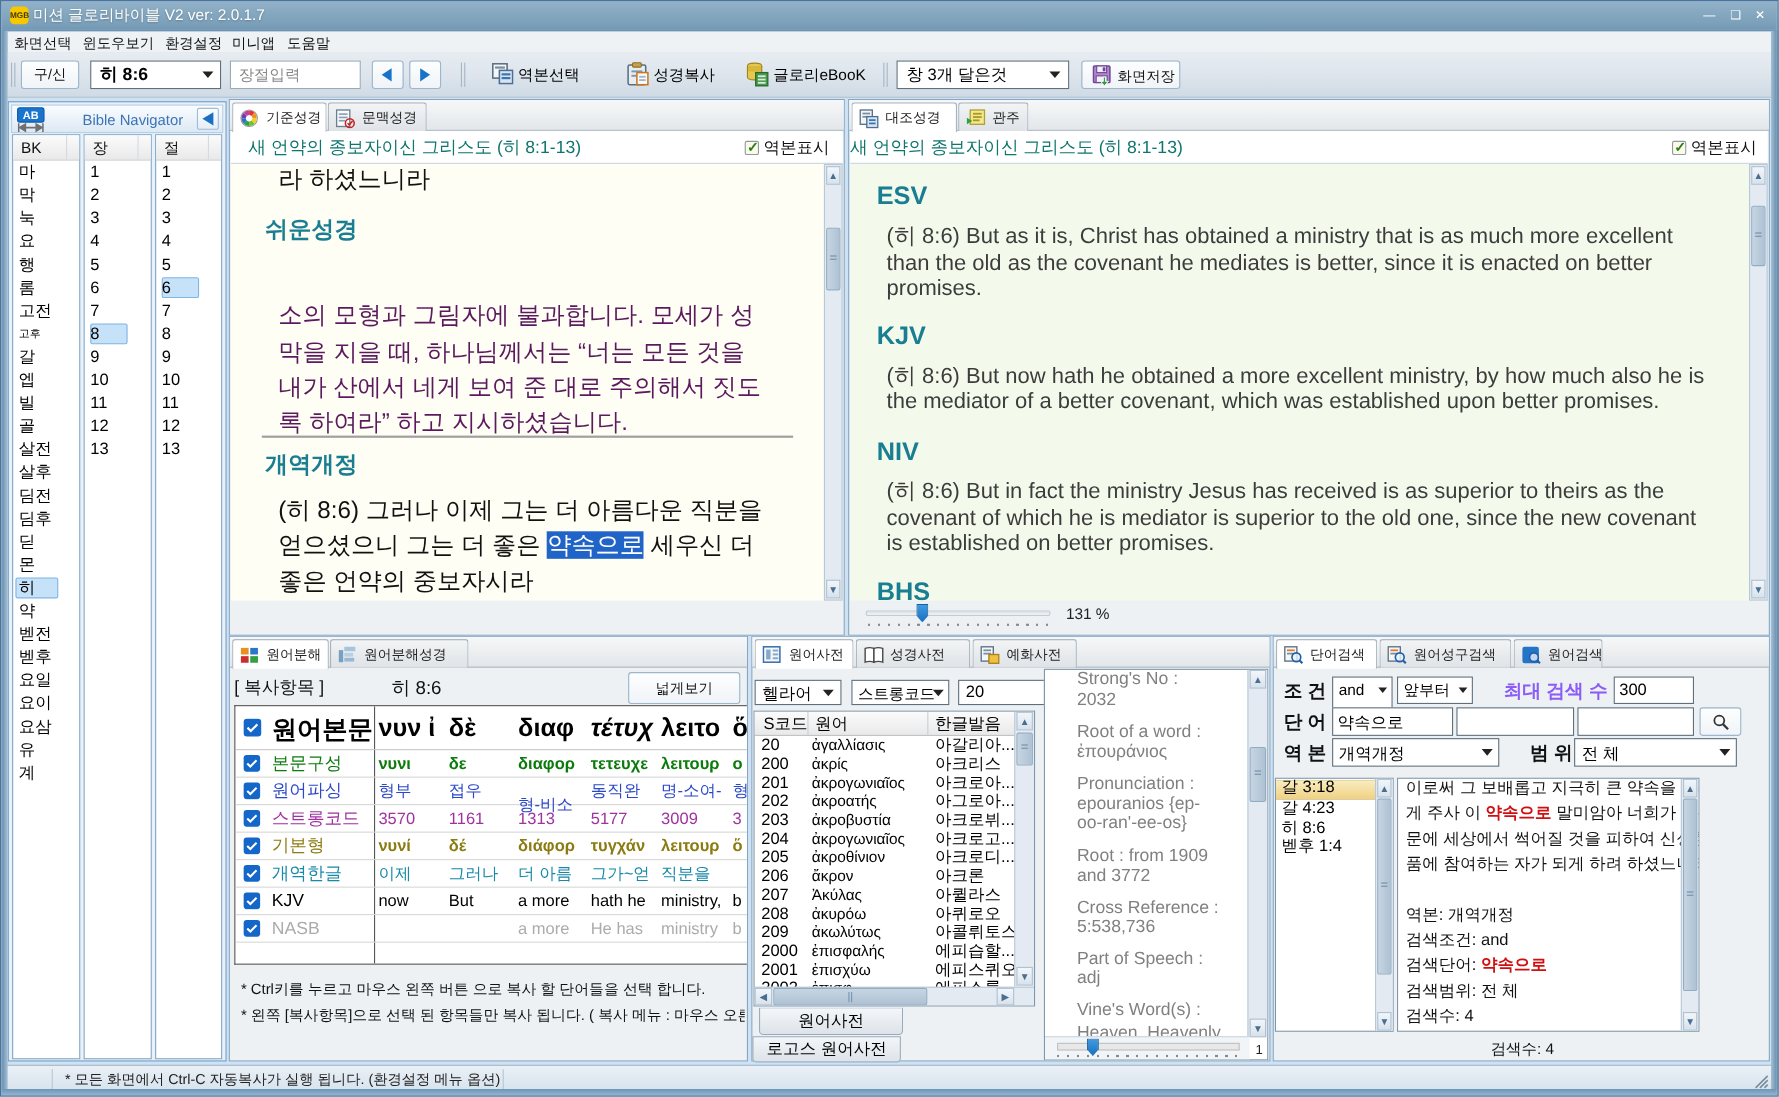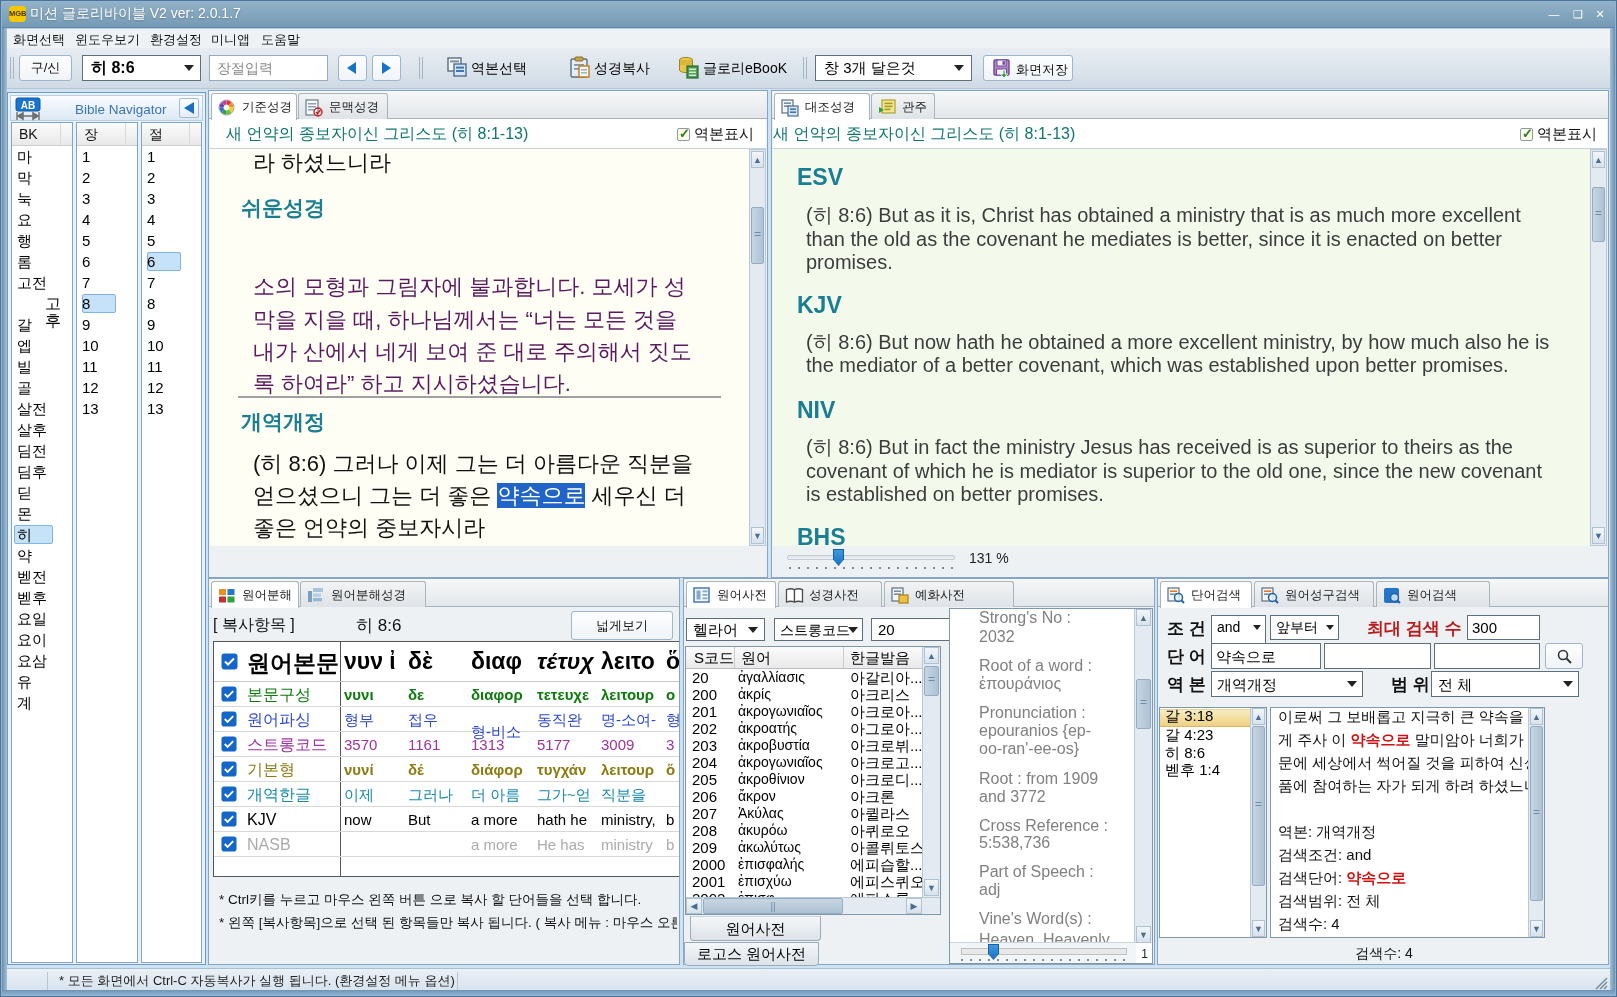--- a/index.html
+++ b/index.html
@@ -145,21 +145,21 @@
           <span class="abs" style="left:7px;top:3px;font-size:14px;color:#111;">BK</span>
           <span class="abs" style="right:11px;top:0;bottom:0;border-left:1px solid #D5DADF;"></span>
         </div>
         <span class="abs" style="left:5px;top:25px;font-size:15px;line-height:17px;color:#000;">마</span>
         <span class="abs" style="left:5px;top:46px;font-size:15px;line-height:17px;color:#000;">막</span>
         <span class="abs" style="left:5px;top:67px;font-size:15px;line-height:17px;color:#000;">눅</span>
         <span class="abs" style="left:5px;top:88px;font-size:15px;line-height:17px;color:#000;">요</span>
         <span class="abs" style="left:5px;top:109px;font-size:15px;line-height:17px;color:#000;">행</span>
         <span class="abs" style="left:5px;top:130px;font-size:15px;line-height:17px;color:#000;">롬</span>
         <span class="abs" style="left:5px;top:151px;font-size:15px;line-height:17px;color:#000;">고전</span>
-        <span class="abs" style="left:5px;top:172px;font-size:16px;line-height:17px;color:#000;margin-left:28px;">고후</span>
+        <span class="abs" style="left:5px;top:172px;font-size:10px;line-height:17px;color:#000;">고후</span>
         <span class="abs" style="left:5px;top:193px;font-size:15px;line-height:17px;color:#000;">갈</span>
         <span class="abs" style="left:5px;top:214px;font-size:15px;line-height:17px;color:#000;">엡</span>
         <span class="abs" style="left:5px;top:235px;font-size:15px;line-height:17px;color:#000;">빌</span>
         <span class="abs" style="left:5px;top:256px;font-size:15px;line-height:17px;color:#000;">골</span>
         <span class="abs" style="left:5px;top:277px;font-size:15px;line-height:17px;color:#000;">살전</span>
         <span class="abs" style="left:5px;top:298px;font-size:15px;line-height:17px;color:#000;">살후</span>
         <span class="abs" style="left:5px;top:319px;font-size:15px;line-height:17px;color:#000;">딤전</span>
         <span class="abs" style="left:5px;top:340px;font-size:15px;line-height:17px;color:#000;">딤후</span>
         <span class="abs" style="left:5px;top:361px;font-size:15px;line-height:17px;color:#000;">딛</span>
         <span class="abs" style="left:5px;top:382px;font-size:15px;line-height:17px;color:#000;">몬</span>
@@ -454,21 +454,21 @@
         </svg>
         <span class="lab">원어사전</span>
       </div>
 <div class="tab" style="left:94px;width:104px;">
         <svg class="abs" style="left:6px;top:5px;" width="19" height="18" viewBox="0 0 19 18">
           <path d="M1.5 2.5 Q5.5 1 9.5 2.5 L9.5 15 Q5.5 13.5 1.5 15 Z" fill="#fff" stroke="#4A4A4A" stroke-width="1.3"></path>
           <path d="M17.5 2.5 Q13.5 1 9.5 2.5 L9.5 15 Q13.5 13.5 17.5 15 Z" fill="#fff" stroke="#4A4A4A" stroke-width="1.3"></path>
         </svg>
         <span class="lab">성경사전</span>
       </div>
-<div class="tab" style="left:200px;width:130px;">
+<div class="tab" style="left:200px;width:95px;">
         <svg class="abs" style="left:6px;top:5px;" width="18" height="18" viewBox="0 0 18 18">
           <rect x="1" y="1" width="11" height="13" fill="#F4F7FA" stroke="#5A6E80" stroke-width="1.2"></rect>
           <rect x="3" y="3.4" width="7" height="1.6" fill="#7A8EA0"></rect>
           <rect x="3" y="6.4" width="7" height="1.6" fill="#7A8EA0"></rect>
           <rect x="8" y="8" width="9" height="8" fill="#F0C040" stroke="#A88020" stroke-width="1.2"></rect>
         </svg>
         <span class="lab">예화사전</span>
       </div>
 <div class="abs" style="left:2px;top:39px;width:79px;height:23px;background:#fff;border:1px solid #5E6F7E;font-size:15px;">
         <span class="abs" style="left:6px;top:2px;">헬라어</span>
@@ -588,38 +588,38 @@
 <div class="tab" style="left:96px;width:120px;">
         <svg class="abs" style="left:6px;top:5px;" width="18" height="18" viewBox="0 0 18 18">
           <rect x="1" y="1" width="11" height="13" fill="#F4F7FA" stroke="#5A6E80" stroke-width="1.2"></rect>
           <rect x="3" y="3.4" width="7" height="1.6" fill="#E87820"></rect>
           <rect x="3" y="6.4" width="7" height="1.6" fill="#7A8EA0"></rect>
           <circle cx="11.5" cy="10.5" r="4" fill="#E8F2FA" fill-opacity="0.8" stroke="#2060A8" stroke-width="1.5"></circle>
           <path d="M14.5 13.5 L17 16" stroke="#2060A8" stroke-width="2"></path>
         </svg>
         <span class="lab">원어성구검색</span>
       </div>
-<div class="tab" style="left:218px;width:114px;">
+<div class="tab" style="left:218px;width:81px;">
         <svg class="abs" style="left:6px;top:5px;" width="18" height="18" viewBox="0 0 18 18">
           <rect x="1" y="1" width="15" height="15" rx="2" fill="#2474C8"></rect>
           <circle cx="11.5" cy="10.5" r="4" fill="#E8F2FA" fill-opacity="0.8" stroke="#2060A8" stroke-width="1.5"></circle>
           <path d="M14.5 13.5 L17 16" stroke="#2060A8" stroke-width="2"></path>
         </svg>
         <span class="lab">원어검색</span>
       </div>
 <div class="abs" style="left:9px;top:38px;font-size:17px;font-weight:bold;color:#111;">조 건</div>
 <div class="abs" style="left:53px;top:36px;width:55px;height:37px;background:#fff;border:1px solid #5E6F7E;font-size:14px;">
         <span class="abs" style="left:5px;top:3px;">and</span>
         <span class="abs" style="right:4px;top:9px;width:0;height:0;border:4px solid transparent;border-top:5px solid #222;"></span>
       </div>
 <div class="abs" style="left:112px;top:36px;width:69px;height:25px;background:#fff;border:1px solid #5E6F7E;font-size:14px;">
         <span class="abs" style="left:5px;top:3px;">앞부터</span>
         <span class="abs" style="right:4px;top:9px;width:0;height:0;border:4px solid transparent;border-top:5px solid #222;"></span>
       </div>
-<div class="abs" style="left:209px;top:38px;font-size:17px;font-weight:bold;color:#b91c1c;">최대 검색 수</div>
+<div class="abs" style="left:209px;top:38px;font-size:17px;font-weight:bold;color:#8b5cf6;">최대 검색 수</div>
 <div class="abs" style="left:309px;top:36px;width:73px;height:25px;background:#fff;border:1px solid #5E6F7E;font-size:15px;">
         <span class="abs" style="left:4px;top:3px;">300</span>
       </div>
 <div class="abs" style="left:9px;top:66px;font-size:17px;font-weight:bold;color:#111;">단 어</div>
 <div class="abs" style="left:53px;top:64px;width:110px;height:26px;background:#fff;border:1px solid #5E6F7E;font-size:15px;">
         <span class="abs" style="left:4px;top:4px;">약속으로</span>
       </div>
 <div class="abs" style="left:166px;top:64px;width:107px;height:26px;background:#fff;border:1px solid #5E6F7E;"></div>
 <div class="abs" style="left:276px;top:64px;width:106px;height:26px;background:#fff;border:1px solid #5E6F7E;"></div>
 <div class="tbtn" style="left:387px;top:64px;width:38px;height:26px;">

